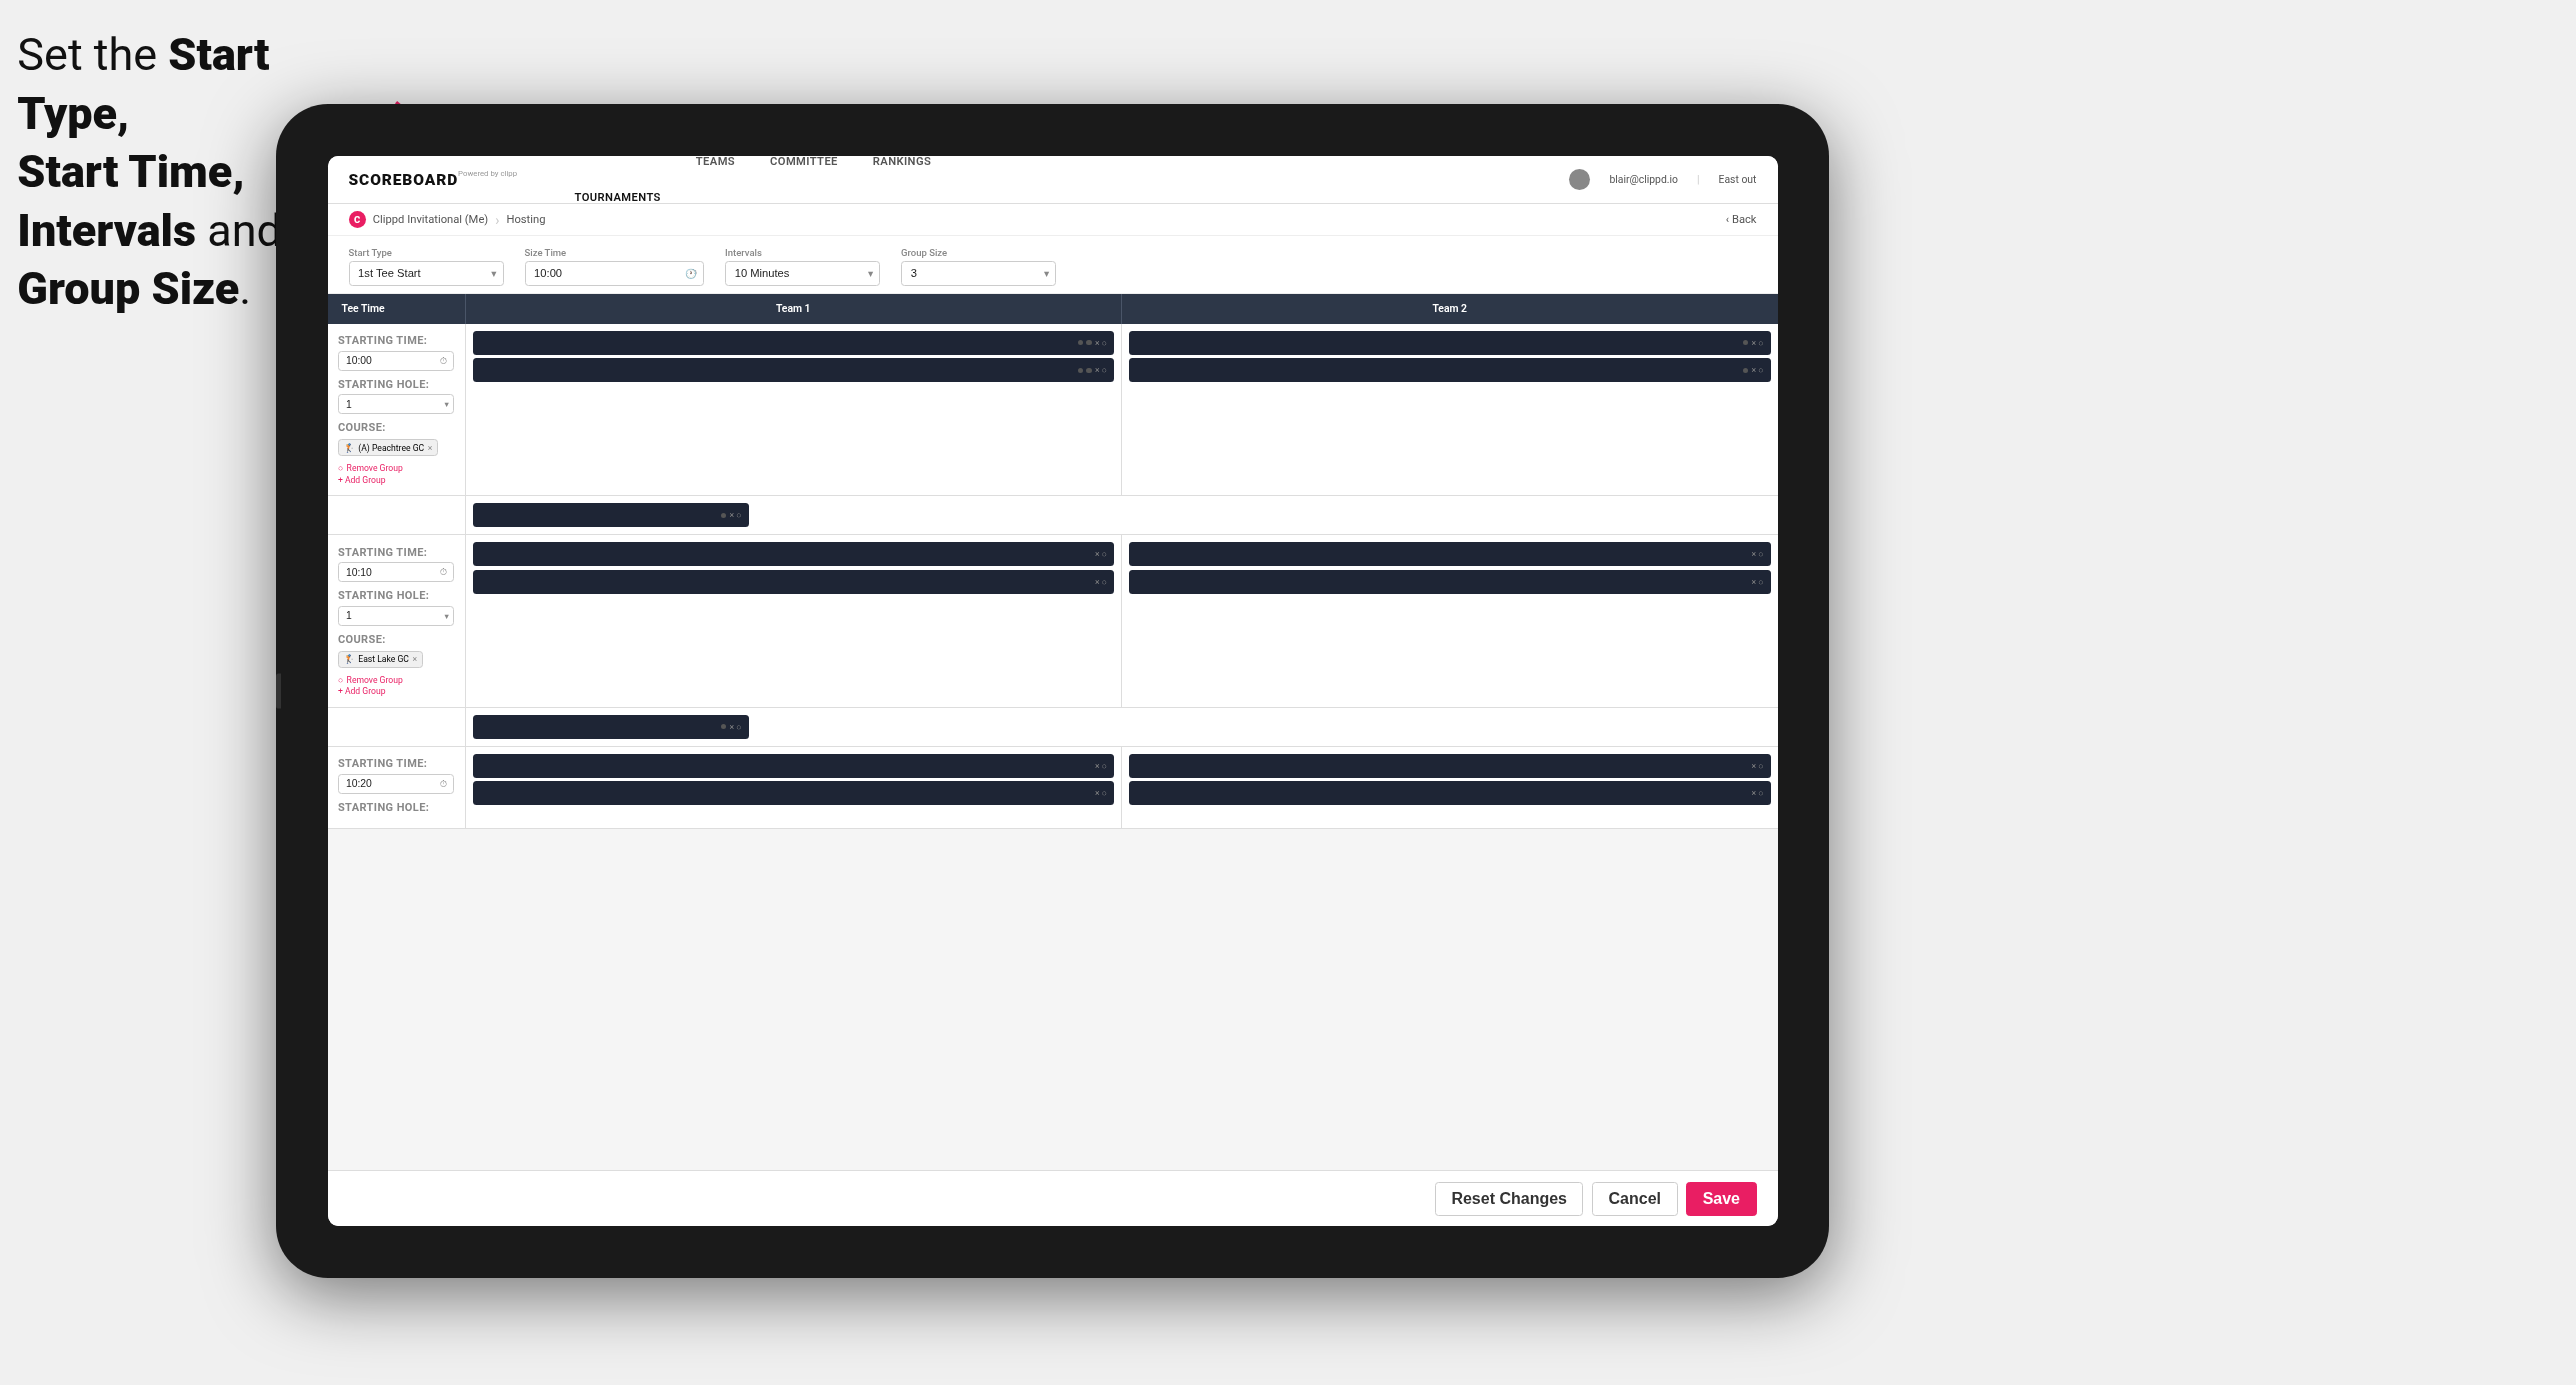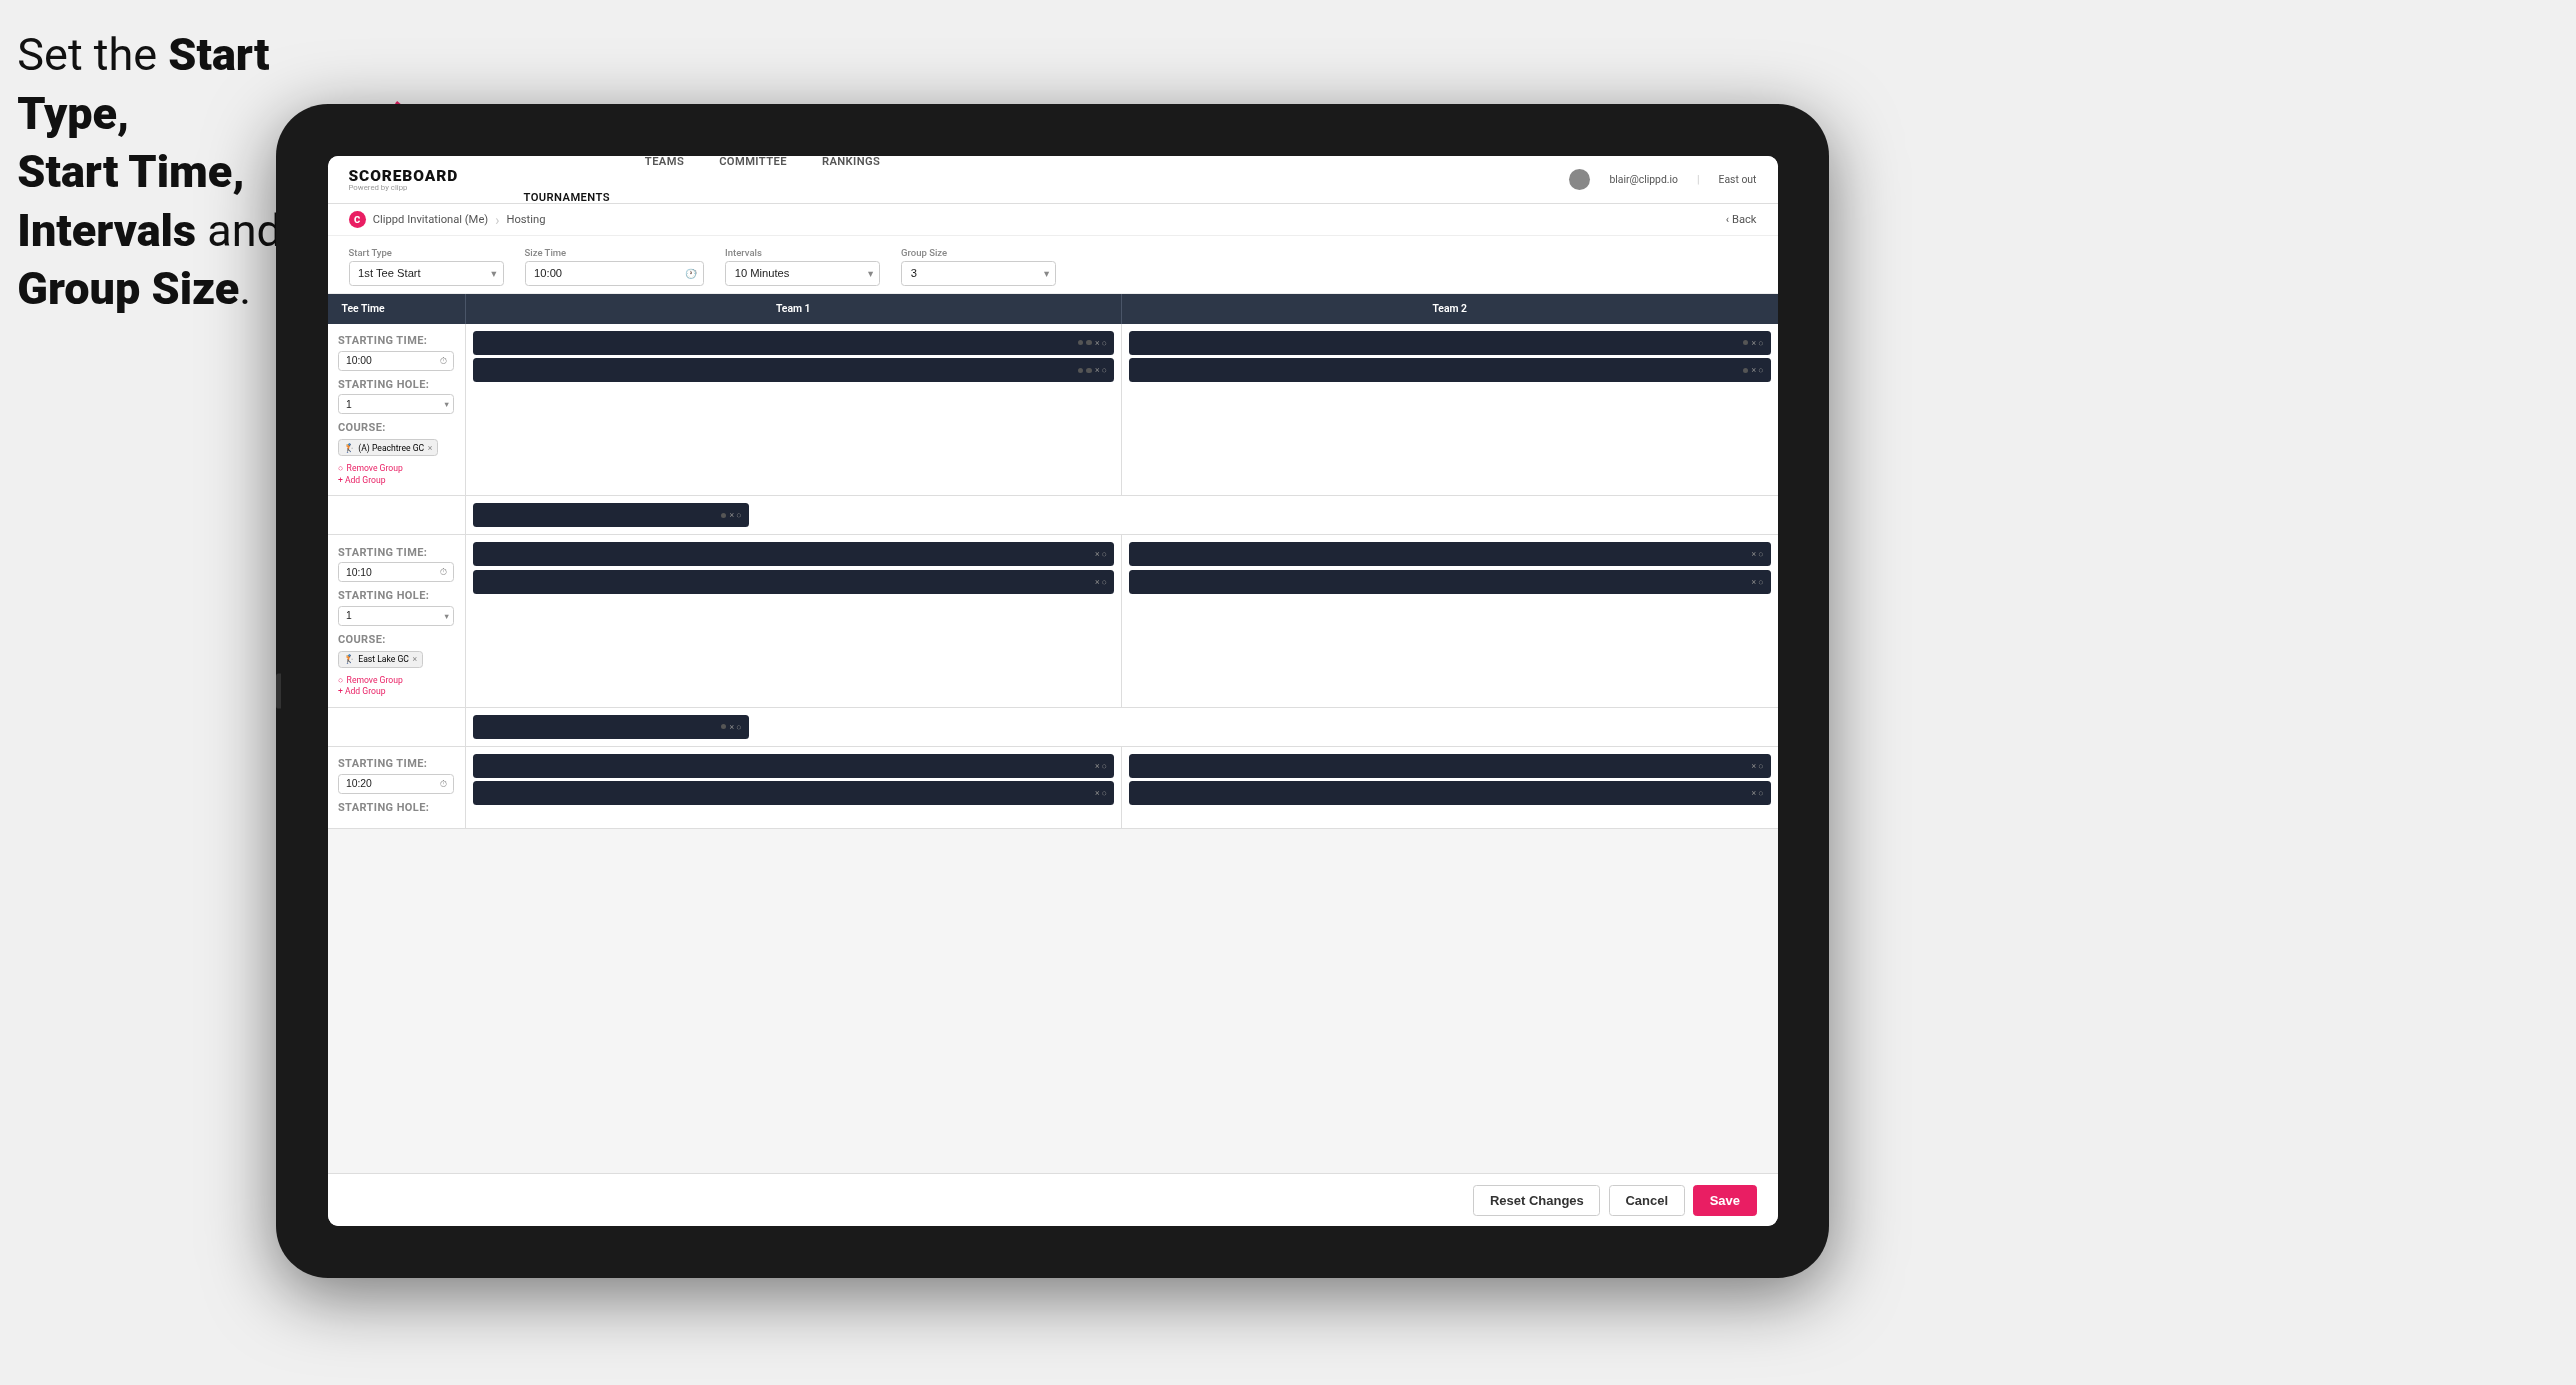--- a/index.html
+++ b/index.html
@@ -420,21 +420,21 @@
       padding: 10.4px 21px;
       display: flex;
       justify-content: flex-end;
       gap: 8.6px;
       flex-shrink: 0;
     }
 
     .btn {
       padding: 7px 15.5px;
       border-radius: 3.5px;
-      font-size: 13px;
+      font-size: 16px;
       font-weight: 600;
       cursor: pointer;
       border: 0.9px solid transparent;
     }
 
     .btn-reset {
       background: #fff;
       border-color: #ccc;
       color: #333;
     }
@@ -494,21 +494,21 @@
 </svg>
 
 <div class="tablet-frame">
 
   <div style="position:absolute;left:0;top:50%;transform:translateY(-50%);width:5.2px;height:35px;background:#333;border-radius:2.6px 0 0 2.6px;"></div>
 
   <div class="tablet-screen">
 
     <div class="nav-bar">
       <div class="logo-area">
-        <div style="display:flex;flex-direction:column;margin-right:27px;">
+        <div style="display:flex;flex-direction:row;margin-right:19px;">
           <span class="logo-text">SCOREBOARD</span>
           <span class="logo-sub">Powered by clipp</span>
         </div>
       </div>
 
       <div class="nav-links">
         <a class="nav-link active">TOURNAMENTS</a>
         <a class="nav-link">TEAMS</a>
         <a class="nav-link">COMMITTEE</a>
         <a class="nav-link">RANKINGS</a>

